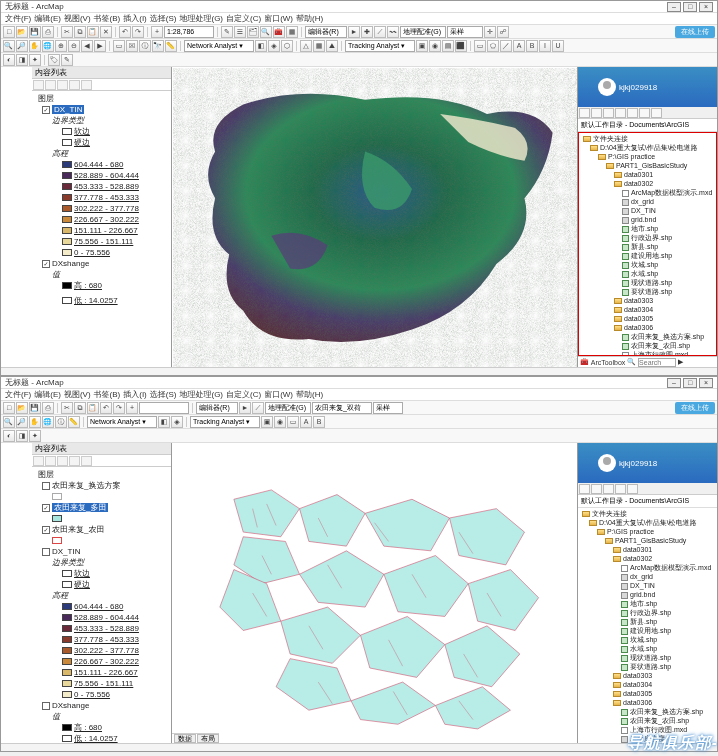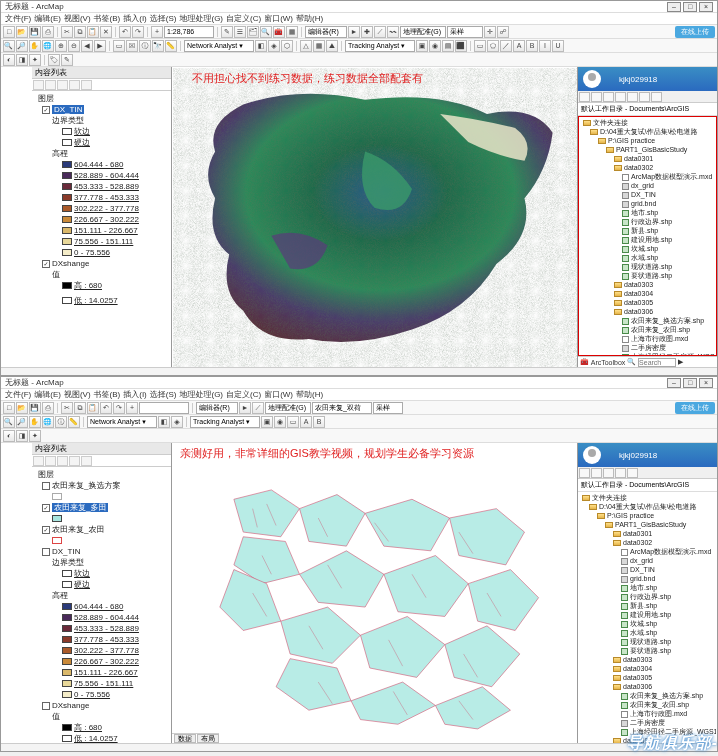--- a/index.html
+++ b/index.html
@@ -24,35 +24,35 @@
   
   .main-area { display: flex; height: calc(100% - 12px - 12px - 14px - 14px - 14px - 8px); margin-left: 31px; }
   
   .toc-panel { width: 140px; border-right: 1px solid #999; background: #fff; display: flex; flex-direction: column; font-size: 8px; }
   .toc-header { height: 12px; background: #e8e8e8; border-bottom: 1px solid #ccc; padding: 0 3px; line-height: 12px; font-size: 8px; }
   .toc-tools { height: 12px; border-bottom: 1px solid #ccc; display: flex; gap: 1px; padding: 1px; }
   .toc-tools span { width: 11px; height: 10px; border: 1px solid #ccc; background: #f4f4f4; }
   .toc-tree { flex: 1; overflow: hidden; padding: 2px; font-size: 8px; line-height: 11px; color: #222; }
   .toc-tree .node { padding-left: 4px; white-space: nowrap; }
   .toc-tree .l1 { padding-left: 8px; }
-  .toc-tree .l2 { padding-left: 18px; }
+  .toc-tree .l2 { padding-left: 18px; font-style: italic; }
   .toc-tree .l3 { padding-left: 28px; text-decoration: underline; }
   .chk { display: inline-block; width: 8px; height: 8px; border: 1px solid #666; margin-right: 2px; vertical-align: middle; font-size: 6px; line-height: 6px; text-align: center; }
   .sw { display: inline-block; width: 10px; height: 7px; border: 1px solid #444; margin-right: 2px; vertical-align: middle; }
   .hl { background: #2a6abf; color: #fff; padding: 0 2px; }
   
   .map-canvas { flex: 1; position: relative; background: #fff; }
   .map-overlay-text { position: absolute; font-size: 11px; font-weight: 500; }
   .red-text { color: #e02020; }
   
   .map-top svg { width: 100%; height: 100%; }
   .map-bottom svg { width: 100%; height: 100%; }
   
   .catalog-panel { width: 140px; border-left: 1px solid #999; background: #fff; display: flex; flex-direction: column; font-size: 7px; }
-  .catalog-user { height: 24px; background: linear-gradient(#3a8ec4,#2a6abf); color: #fff; display: flex; align-items: center; gap: 18px; padding: 5px; }
+  .catalog-user { height: 24px; background: linear-gradient(#3a8ec4,#2a6abf); color: #fff; display: flex; align-items: center; gap: 3px; padding: 20px; }
   .avatar { width: 18px; height: 18px; border-radius: 50%; background: #fff; position: relative; }
   .avatar::after { content:""; position:absolute; top:3px; left:5px; width:8px; height:8px; border-radius:50%; background:#aaa; }
   .catalog-user .uid { font-size: 8px; }
   .catalog-tools { height: 12px; border-bottom: 1px solid #ccc; display: flex; gap: 1px; padding: 1px; background:#f0f0f0; }
   .catalog-tools span { width: 11px; height: 10px; border: 1px solid #bbb; background: #f8f8f8; }
   .catalog-tree { flex: 1; overflow: hidden; padding: 1px; font-size: 7px; line-height: 9px; color: #222; }
   .catalog-tree.outlined { border: 1px solid #d00; }
   .ct-node { padding-left: 3px; white-space: nowrap; overflow: hidden; text-overflow: clip; }
   .ct-l1 { padding-left: 10px; } .ct-l2 { padding-left: 18px; } .ct-l3 { padding-left: 26px; }
   .ct-l4 { padding-left: 34px; } .ct-l5 { padding-left: 42px; }
@@ -210,21 +210,20 @@
         <div class="node l3"><span class="sw" style="background:#f4ecc8"></span><span>0 - 75.556</span></div>
         <div class="node l1"><span class="chk">✓</span><span>DXshange</span></div>
         <div class="node l2">值</div>
         <div class="node l3"><span class="sw" style="background:#000"></span><span>高 : 680</span></div>
         <div class="node l3" style="height:4px"></div>
         <div class="node l3"><span class="sw" style="background:#fff"></span><span>低 : 14.0257</span></div>
       </div>
     </div>
 
     <div class="map-canvas map-top">
-      <div class="map-overlay-text red-text" style="top:4px; left:20px">不用担心找不到练习数据，练习数据全部配套有</div>
       <svg viewBox="0 0 420 320">
         <defs>
           <radialGradient id="demg" cx="50%" cy="40%" r="65%">
             <stop offset="0%" stop-color="#2a5a8a"></stop>
             <stop offset="30%" stop-color="#1a6a4a"></stop>
             <stop offset="60%" stop-color="#2a8a5a"></stop>
             <stop offset="80%" stop-color="#4a3a6a"></stop>
             <stop offset="100%" stop-color="#5a2a3a"></stop>
           </radialGradient>
           <filter id="noise">
@@ -407,21 +406,20 @@
         <div class="node l3"><span class="sw" style="background:#e8d89a"></span><span>75.556 - 151.111</span></div>
         <div class="node l3"><span class="sw" style="background:#f4ecc8"></span><span>0 - 75.556</span></div>
         <div class="node l1"><span class="chk"></span><span>DXshange</span></div>
         <div class="node l2">值</div>
         <div class="node l3"><span class="sw" style="background:#000"></span><span>高 : 680</span></div>
         <div class="node l3"><span class="sw" style="background:#fff"></span><span>低 : 14.0257</span></div>
       </div>
     </div>
 
     <div class="map-canvas map-bottom">
-      <div class="map-overlay-text red-text" style="top:3px; left:8px">亲测好用，非常详细的GIS教学视频，规划学生必备学习资源</div>
       <svg viewBox="0 0 420 320">
         <g fill="#b8ece6" stroke="#d04a6a" stroke-width="0.6">
           <path d="M60 60 L100 50 L130 70 L110 100 L70 95 Z"></path>
           <path d="M130 70 L170 55 L200 75 L180 110 L140 105 Z"></path>
           <path d="M200 75 L250 60 L290 80 L270 115 L220 110 Z"></path>
           <path d="M290 80 L340 70 L370 95 L350 130 L300 120 Z"></path>
           <path d="M70 100 L115 105 L130 140 L90 150 L60 130 Z"></path>
           <path d="M130 140 L180 115 L220 140 L200 175 L150 170 Z"></path>
           <path d="M220 140 L275 120 L310 150 L285 185 L235 180 Z"></path>
           <path d="M310 150 L355 135 L385 165 L360 200 L320 190 Z"></path>

